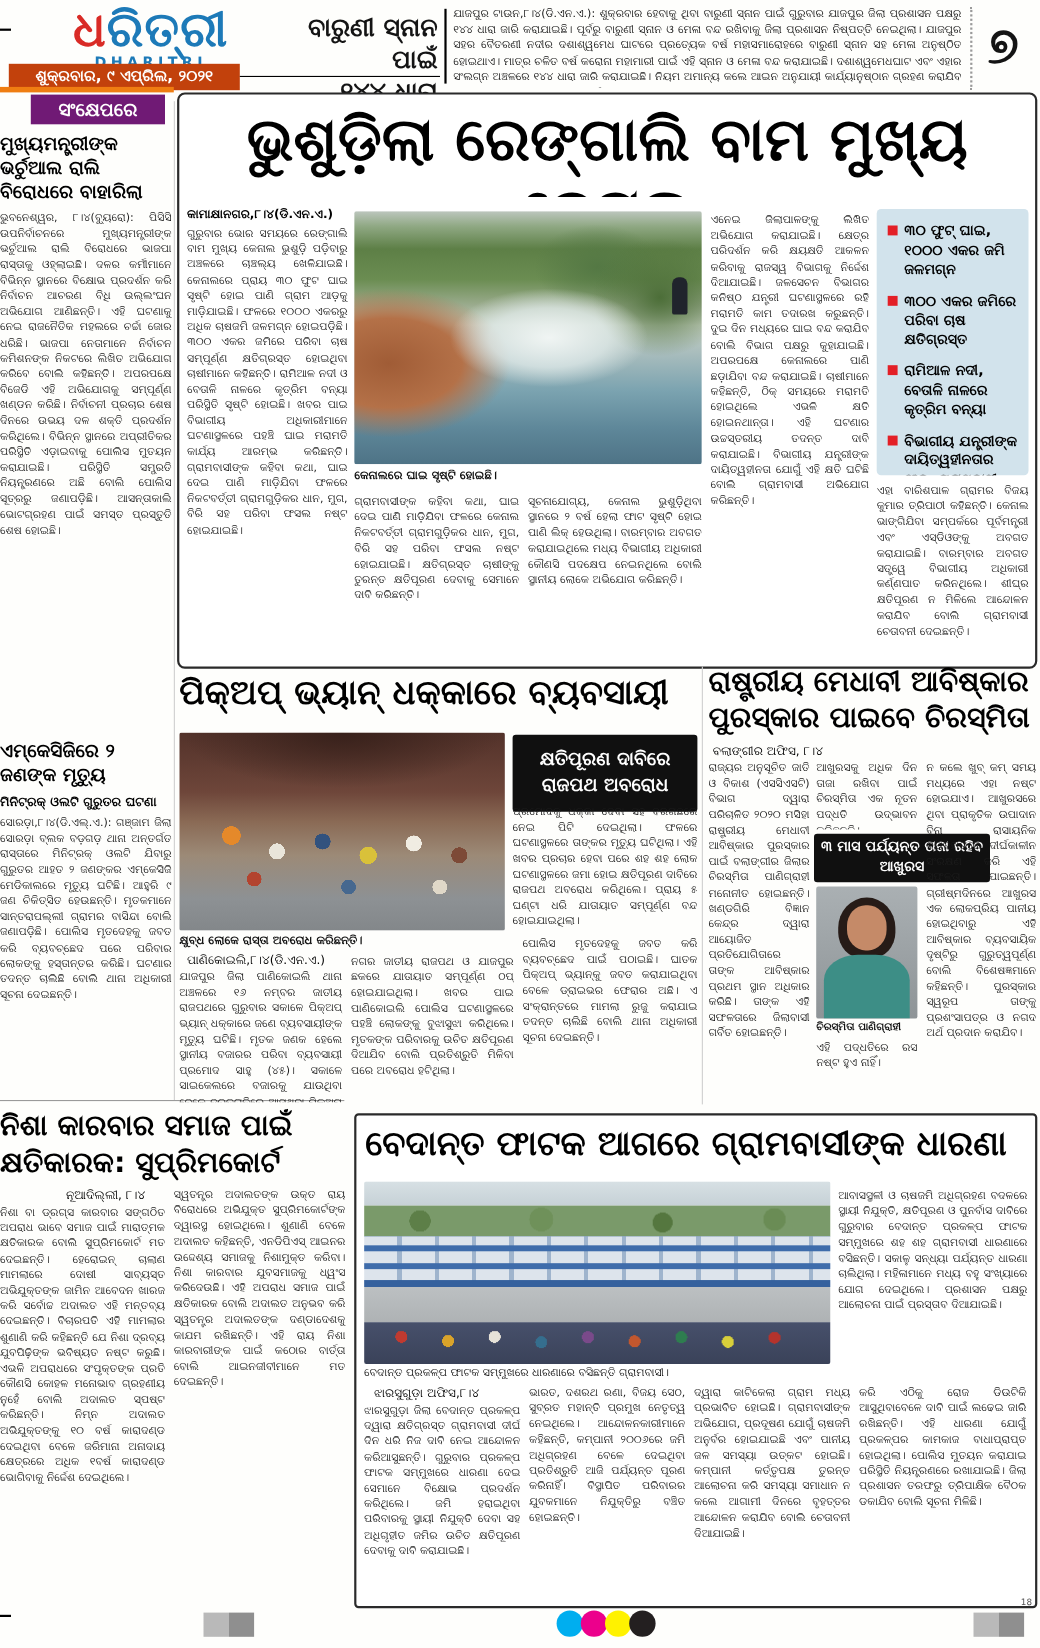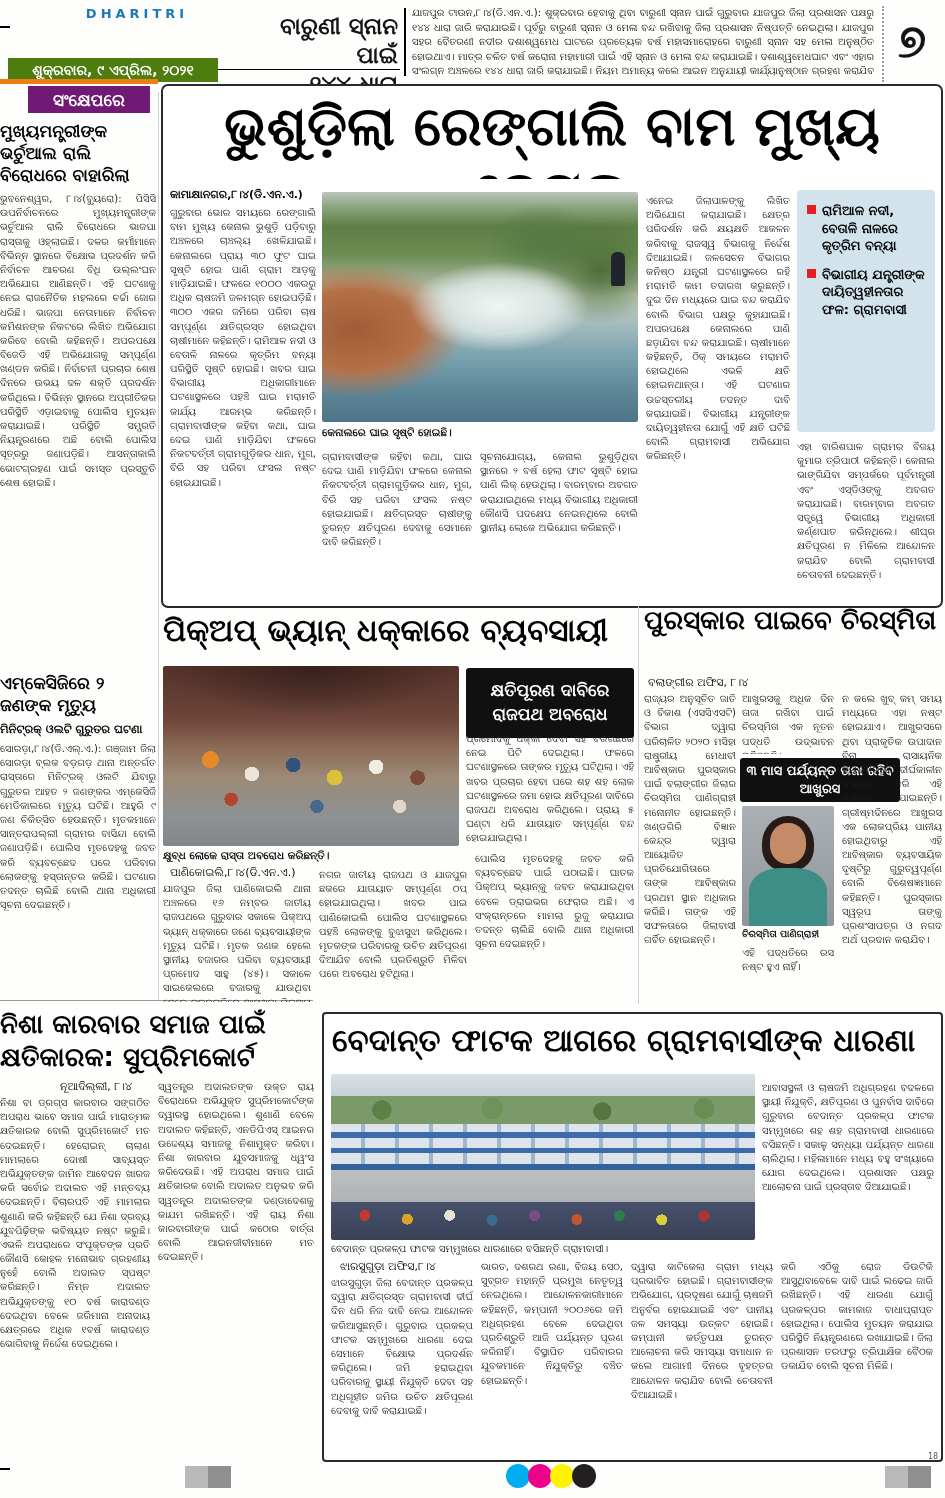--- a/index.html
+++ b/index.html
@@ -12,21 +12,21 @@
   .dl{font-weight:normal;font-size:11px;text-align:left;color:#000;overflow:hidden}
   .cap{font-size:10.5px;font-weight:bold;color:#111;overflow:hidden}
   .rule-v{position:absolute;width:1px;background:#cfcfcf}
   .rule-h{position:absolute;height:1px;background:#9a9a9a}
 
   
   .logo-odia{font-size:44px;font-weight:bold;letter-spacing:1px;line-height:1}
   .logo-first{color:#d92b26}
   .logo-rest{color:#1d7ab8}
   .logo-latin{color:#1d7ab8;font-size:13px;font-weight:bold;letter-spacing:4px}
-  .datebar{background:#4d7c0f;color:#fff;font-weight:bold;font-size:14px;
+  .datebar{background:#c2410c;color:#fff;font-weight:bold;font-size:14px;
            display:flex;align-items:center;justify-content:center}
   .brieftitle{font-size:23px;font-weight:bold;text-align:right;line-height:1.25}
   .briefbody{font-size:10px;line-height:1.45;text-align:justify;overflow:hidden}
   .pageno{font-size:46px;font-weight:bold}
   .dotted-v{position:absolute;width:0;border-left:2px dotted #9a9a9a}
   .bar-v{position:absolute;width:2px;background:#000}
 
   
   .tab-orange{background:#ef7d12}
   .tab-red{background:#701a75;color:#fff;font-weight:bold;font-size:17px;
@@ -98,20 +98,21 @@
   .cmyk span{width:24px;height:24px;border-radius:50%;margin-left:-2px}
   .c-c{background:#00aeef}.c-m{background:#ec008c}.c-y{background:#fff200}.c-k{background:#231f20}
   .tick{position:absolute;background:#000}
 </style>
 </head>
 <body>
 
 <header>
   <div class="abs tick" style="left:0;top:26px;width:10px;height:2px"></div>
   <div class="abs" style="left:52px;top:6px;width:170px;text-align:center">
+    <div class="logo-odia"><span class="logo-first">ଧ</span><span class="logo-rest">ରିତ୍ରୀ</span></div>
     <div class="logo-latin">DHARITRI</div>
   </div>
   <div class="abs datebar" style="left:8px;top:58px;width:210px;height:24px">ଶୁକ୍ରବାର, ୯ ଏପ୍ରିଲ, ୨୦୨୧</div>
   <div class="abs rule-h" style="left:218px;top:69px;width:182px;background:#000"></div>
   <div class="abs brieftitle" style="left:232px;top:12px;width:166px;height:56px">
     <div>ବାରୁଣୀ ସ୍ନାନ ପାଇଁ</div>
     <div>୧୪୪ ଧାରା</div>
   </div>
   <div class="bar-v" style="left:404px;top:8px;height:68px"></div>
   <div class="abs briefbody" style="left:412px;top:6px;width:462px;height:74px">ଯାଜପୁର ଟାଉନ,୮।୪(ଡି.ଏନ.ଏ.): ଶୁକ୍ରବାର ହେବାକୁ ଥିବା ବାରୁଣୀ ସ୍ନାନ ପାଇଁ ଗୁରୁବାର ଯାଜପୁର ଜିଲା ପ୍ରଶାସନ ପକ୍ଷରୁ ୧୪୪ ଧାରା ଜାରି କରାଯାଇଛି। ପୂର୍ବରୁ ବାରୁଣୀ ସ୍ନାନ ଓ ମେଳା ବନ୍ଦ ରଖିବାକୁ ଜିଲା ପ୍ରଶାସନ ନିଷ୍ପତ୍ତି ନେଇଥିଲା। ଯାଜପୁର ସହର ବୈତରଣୀ ନଦୀର ଦଶାଶ୍ୱମେଧ ଘାଟରେ ପ୍ରତ୍ୟେକ ବର୍ଷ ମହାସମାରୋହରେ ବାରୁଣୀ ସ୍ନାନ ସହ ମେଳା ଅନୁଷ୍ଠିତ ହୋଇଥାଏ। ମାତ୍ର ଚଳିତ ବର୍ଷ କରୋନା ମହାମାରୀ ପାଇଁ ଏହି ସ୍ନାନ ଓ ମେଳା ବନ୍ଦ କରାଯାଇଛି। ଦଶାଶ୍ୱମେଧଘାଟ ଏବଂ ଏହାର ସଂଲଗ୍ନ ଅଞ୍ଚଳରେ ୧୪୪ ଧାରା ଜାରି କରାଯାଇଛି। ନିୟମ ଅମାନ୍ୟ କଲେ ଆଇନ ଅନୁଯାୟୀ କାର୍ଯ୍ୟାନୁଷ୍ଠାନ ଗ୍ରହଣ କରାଯିବ ବୋଲି ଜିଲା ପ୍ରଶାସନ ପକ୍ଷରୁ ସତର୍କ କରାଇ ଦିଆଯାଇଛି।</div>
@@ -146,20 +147,28 @@
   </div>
   <div class="abs cap" style="left:322px;top:426px;width:316px;height:16px">କେନାଲରେ ଘାଇ ସୃଷ୍ଟି ହୋଇଛି।</div>
 
   <div class="abs bt" style="left:322px;top:450px;width:150px;height:150px">ଗ୍ରାମବାସୀଙ୍କ କହିବା କଥା, ଘାଇ ଦେଇ ପାଣି ମାଡ଼ିଯିବା ଫଳରେ କେନାଲ ନିକଟବର୍ତ୍ତୀ ଗ୍ରାମଗୁଡ଼ିକର ଧାନ, ମୁଗ, ବିରି ସହ ପରିବା ଫସଲ ନଷ୍ଟ ହୋଇଯାଇଛି। କ୍ଷତିଗ୍ରସ୍ତ ଚାଷୀଙ୍କୁ ତୁରନ୍ତ କ୍ଷତିପୂରଣ ଦେବାକୁ ସେମାନେ ଦାବି କରିଛନ୍ତି।</div>
   <div class="abs bt" style="left:480px;top:450px;width:158px;height:150px">ସୂଚନାଯୋଗ୍ୟ, କେନାଲ ଭୁଶୁଡ଼ିଥିବା ସ୍ଥାନରେ ୨ ବର୍ଷ ହେଲା ଫାଟ ସୃଷ୍ଟି ହୋଇ ପାଣି ଲିକ୍ ହେଉଥିଲା। ବାରମ୍ବାର ଅବଗତ କରାଯାଇଥିଲେ ମଧ୍ୟ ବିଭାଗୀୟ ଅଧିକାରୀ କୌଣସି ପଦକ୍ଷେପ ନେଇନଥିଲେ ବୋଲି ସ୍ଥାନୀୟ ଲୋକେ ଅଭିଯୋଗ କରିଛନ୍ତି।</div>
   <div class="abs bt" style="left:646px;top:194px;width:144px;height:406px">ଏନେଇ ଜିଲାପାଳଙ୍କୁ ଲିଖିତ ଅଭିଯୋଗ କରାଯାଇଛି। କ୍ଷେତ୍ର ପରିଦର୍ଶନ କରି କ୍ଷୟକ୍ଷତି ଆକଳନ କରିବାକୁ ରାଜସ୍ୱ ବିଭାଗକୁ ନିର୍ଦ୍ଦେଶ ଦିଆଯାଇଛି। ଜଳସେଚନ ବିଭାଗର କନିଷ୍ଠ ଯନ୍ତ୍ରୀ ଘଟଣାସ୍ଥଳରେ ରହି ମରାମତି କାମ ତଦାରଖ କରୁଛନ୍ତି। ଦୁଇ ଦିନ ମଧ୍ୟରେ ଘାଇ ବନ୍ଦ କରାଯିବ ବୋଲି ବିଭାଗ ପକ୍ଷରୁ କୁହାଯାଇଛି। ଅପରପକ୍ଷେ କେନାଲରେ ପାଣି ଛଡ଼ାଯିବା ବନ୍ଦ କରାଯାଇଛି। ଚାଷୀମାନେ କହିଛନ୍ତି, ଠିକ୍ ସମୟରେ ମରାମତି ହୋଇଥିଲେ ଏଭଳି କ୍ଷତି ହୋଇନଥାନ୍ତା। ଏହି ଘଟଣାର ଉଚ୍ଚସ୍ତରୀୟ ତଦନ୍ତ ଦାବି କରାଯାଇଛି। ବିଭାଗୀୟ ଯନ୍ତ୍ରୀଙ୍କ ଦାୟିତ୍ୱହୀନତା ଯୋଗୁଁ ଏହି କ୍ଷତି ଘଟିଛି ବୋଲି ଗ୍ରାମବାସୀ ଅଭିଯୋଗ କରିଛନ୍ତି।</div>
 
   <ul class="points-box" style="left:797px;top:190px;width:138px;height:242px">
     <li>
         <span class="sq"></span>
+        <span>୩୦ ଫୁଟ୍ ଘାଇ, ୧୦୦୦ ଏକର ଜମି ଜଳମଗ୍ନ</span>
+      </li>
+    <li>
+        <span class="sq"></span>
+        <span>୩୦୦ ଏକର ଜମିରେ ପରିବା ଚାଷ କ୍ଷତିଗ୍ରସ୍ତ</span>
+      </li>
+    <li>
+        <span class="sq"></span>
         <span>ରାମିଆଳ ନଦୀ, ବେତାଳି ନାଳରେ କୃତ୍ରିମ ବନ୍ୟା</span>
       </li>
     <li>
         <span class="sq"></span>
         <span>ବିଭାଗୀୟ ଯନ୍ତ୍ରୀଙ୍କ ଦାୟିତ୍ୱହୀନତାର ଫଳ: ଗ୍ରାମବାସୀ</span>
       </li>
   </ul>
   <div class="abs bt" style="left:797px;top:440px;width:138px;height:160px">ଏହା ବାରିଶପାଳ ଗ୍ରାମର ବିଜୟ କୁମାର ତ୍ରିପାଠୀ କହିଛନ୍ତି। କେନାଲ ଭାଙ୍ଗିଯିବା ସମ୍ପର୍କରେ ପୂର୍ବମନ୍ତ୍ରୀ ଏବଂ ଏସ୍‌ଡିଓଙ୍କୁ ଅବଗତ କରାଯାଇଛି। ବାରମ୍ବାର ଅବଗତ ସତ୍ତ୍ୱେ ବିଭାଗୀୟ ଅଧିକାରୀ କର୍ଣ୍ଣପାତ କରିନଥିଲେ। ଶୀଘ୍ର କ୍ଷତିପୂରଣ ନ ମିଳିଲେ ଆନ୍ଦୋଳନ କରାଯିବ ବୋଲି ଗ୍ରାମବାସୀ ଚେତାବନୀ ଦେଇଛନ୍ତି।</div>
 </section>
 
@@ -178,20 +187,21 @@
   <div class="abs dl" style="left:170px;top:866px;width:200px">ପାଣିକୋଇଲି,୮।୪(ଡି.ଏନ.ଏ.)</div>
   <div class="abs bt" style="left:163px;top:882px;width:148px;height:120px">ଯାଜପୁର ଜିଲା ପାଣିକୋଇଲି ଥାନା ଅଞ୍ଚଳରେ ୧୬ ନମ୍ବର ଜାତୀୟ ରାଜପଥରେ ଗୁରୁବାର ସକାଳେ ପିକ୍ଅପ୍ ଭ୍ୟାନ୍ ଧକ୍କାରେ ଜଣେ ବ୍ୟବସାୟୀଙ୍କ ମୃତ୍ୟୁ ଘଟିଛି। ମୃତକ ଜଣକ ହେଲେ ସ୍ଥାନୀୟ ବଜାରର ପରିବା ବ୍ୟବସାୟୀ ପ୍ରମୋଦ ସାହୁ (୪୫)। ସକାଳେ ସାଇକେଲରେ ବଜାରକୁ ଯାଉଥିବା ବେଳେ ଦ୍ରୁତଗତିରେ ଆସୁଥିବା ପିକ୍ଅପ୍ ଭ୍ୟାନ୍ ତାଙ୍କୁ ଧକ୍କା ଦେଇଥିଲା।</div>
   <div class="abs bt" style="left:319px;top:868px;width:148px;height:134px">ନଗର ଜାତୀୟ ରାଜପଥ ଓ ଯାଜପୁର ଛକରେ ଯାତାୟାତ ସମ୍ପୂର୍ଣ୍ଣ ଠପ୍ ହୋଇଯାଇଥିଲା। ଖବର ପାଇ ପାଣିକୋଇଲି ପୋଲିସ ଘଟଣାସ୍ଥଳରେ ପହଞ୍ଚି ଲୋକଙ୍କୁ ବୁଝାସୁଝା କରିଥିଲେ। ମୃତକଙ୍କ ପରିବାରକୁ ଉଚିତ କ୍ଷତିପୂରଣ ଦିଆଯିବ ବୋଲି ପ୍ରତିଶ୍ରୁତି ମିଳିବା ପରେ ଅବରୋଧ ହଟିଥିଲା।</div>
   <div class="abs bt" style="left:475px;top:852px;width:159px;height:150px">ପୋଲିସ ମୃତଦେହକୁ ଜବତ କରି ବ୍ୟବଚ୍ଛେଦ ପାଇଁ ପଠାଇଛି। ଘାତକ ପିକ୍ଅପ୍ ଭ୍ୟାନ୍‌କୁ ଜବତ କରାଯାଇଥିବା ବେଳେ ଡ୍ରାଇଭର ଫେରାର ଅଛି। ଏ ସଂକ୍ରାନ୍ତରେ ମାମଲା ରୁଜୁ କରାଯାଇ ତଦନ୍ତ ଚାଲିଛି ବୋଲି ଥାନା ଅଧିକାରୀ ସୂଚନା ଦେଇଛନ୍ତି।</div>
 
   <div class="rule-v" style="left:638px;top:606px;height:398px"></div>
 </section>
 
 <section>
   <div class="abs hd" style="left:644px;top:604px;width:300px;height:64px;font-size:26px;line-height:1.25;text-align:left">
+    <div>ରାଷ୍ଟ୍ରୀୟ ମେଧାବୀ ଆବିଷ୍କାର</div>
     <div>ପୁରସ୍କାର ପାଇବେ ଚିରସ୍ମିତା</div>
   </div>
   <div class="abs dl" style="left:648px;top:676px;width:130px">ବଲାଙ୍ଗୀର ଅଫିସ, ୮।୪</div>
 
   <div class="abs bt" style="left:644px;top:692px;width:92px;height:312px">ରାଜ୍ୟର ଅନୁସୂଚିତ ଜାତି ଓ ବିକାଶ (ଏସସିଏସଟି) ବିଭାଗ ଦ୍ୱାରା ପରିଚାଳିତ ୨୦୨୦ ମସିହା ରାଷ୍ଟ୍ରୀୟ ମେଧାବୀ ଆବିଷ୍କାର ପୁରସ୍କାର ପାଇଁ ବଲାଙ୍ଗୀର ଜିଲାର ଚିରସ୍ମିତା ପାଣିଗ୍ରାହୀ ମନୋନୀତ ହୋଇଛନ୍ତି। ଖଣ୍ଡଗିରି ବିଜ୍ଞାନ କେନ୍ଦ୍ର ଦ୍ୱାରା ଆୟୋଜିତ ପ୍ରତିଯୋଗିତାରେ ତାଙ୍କ ଆବିଷ୍କାର ପ୍ରଥମ ସ୍ଥାନ ଅଧିକାର କରିଛି। ତାଙ୍କ ଏହି ସଫଳତାରେ ଜିଲାବାସୀ ଗର୍ବିତ ହୋଇଛନ୍ତି।</div>
   <div class="abs bt" style="left:742px;top:692px;width:92px;height:62px">ଆଖୁରସକୁ ଅଧିକ ଦିନ ତାଜା ରଖିବା ପାଇଁ ଚିରସ୍ମିତା ଏକ ନୂତନ ପଦ୍ଧତି ଉଦ୍ଭାବନ କରିଛନ୍ତି।</div>
 
   <div class="blackbox" style="left:740px;top:758px;width:160px;height:44px;font-size:13px;line-height:1.35">୩ ମାସ ପର୍ଯ୍ୟନ୍ତ ତାଜା ରହିବ ଆଖୁରସ</div>
 
   <div class="photo photo-portrait" style="left:742px;top:806px;width:92px;height:120px">

